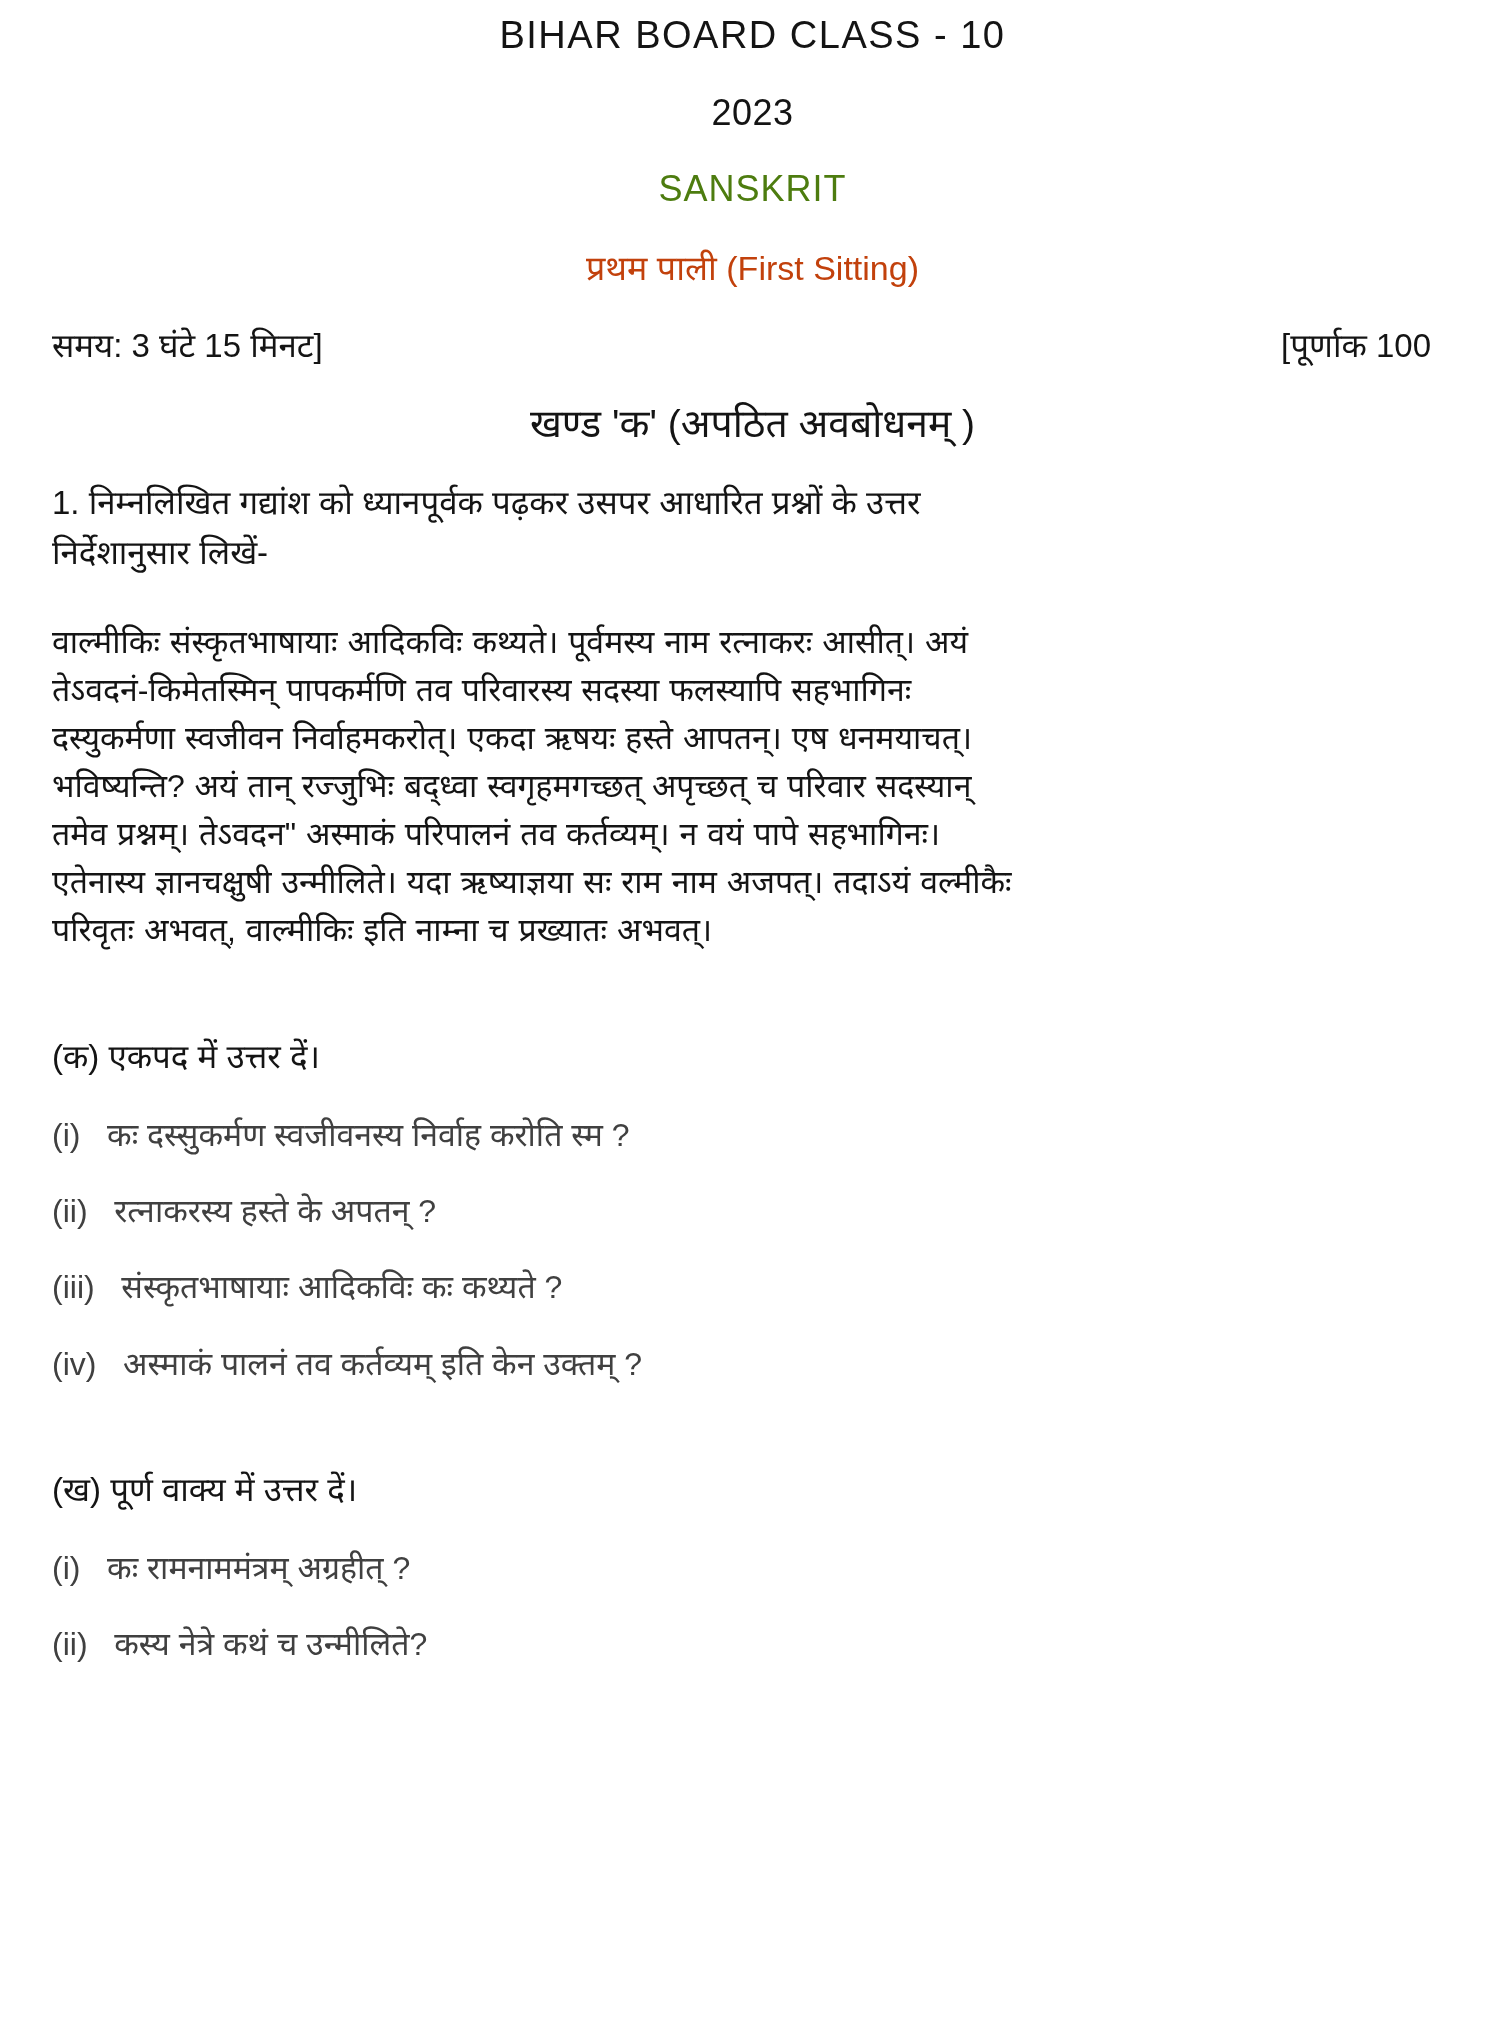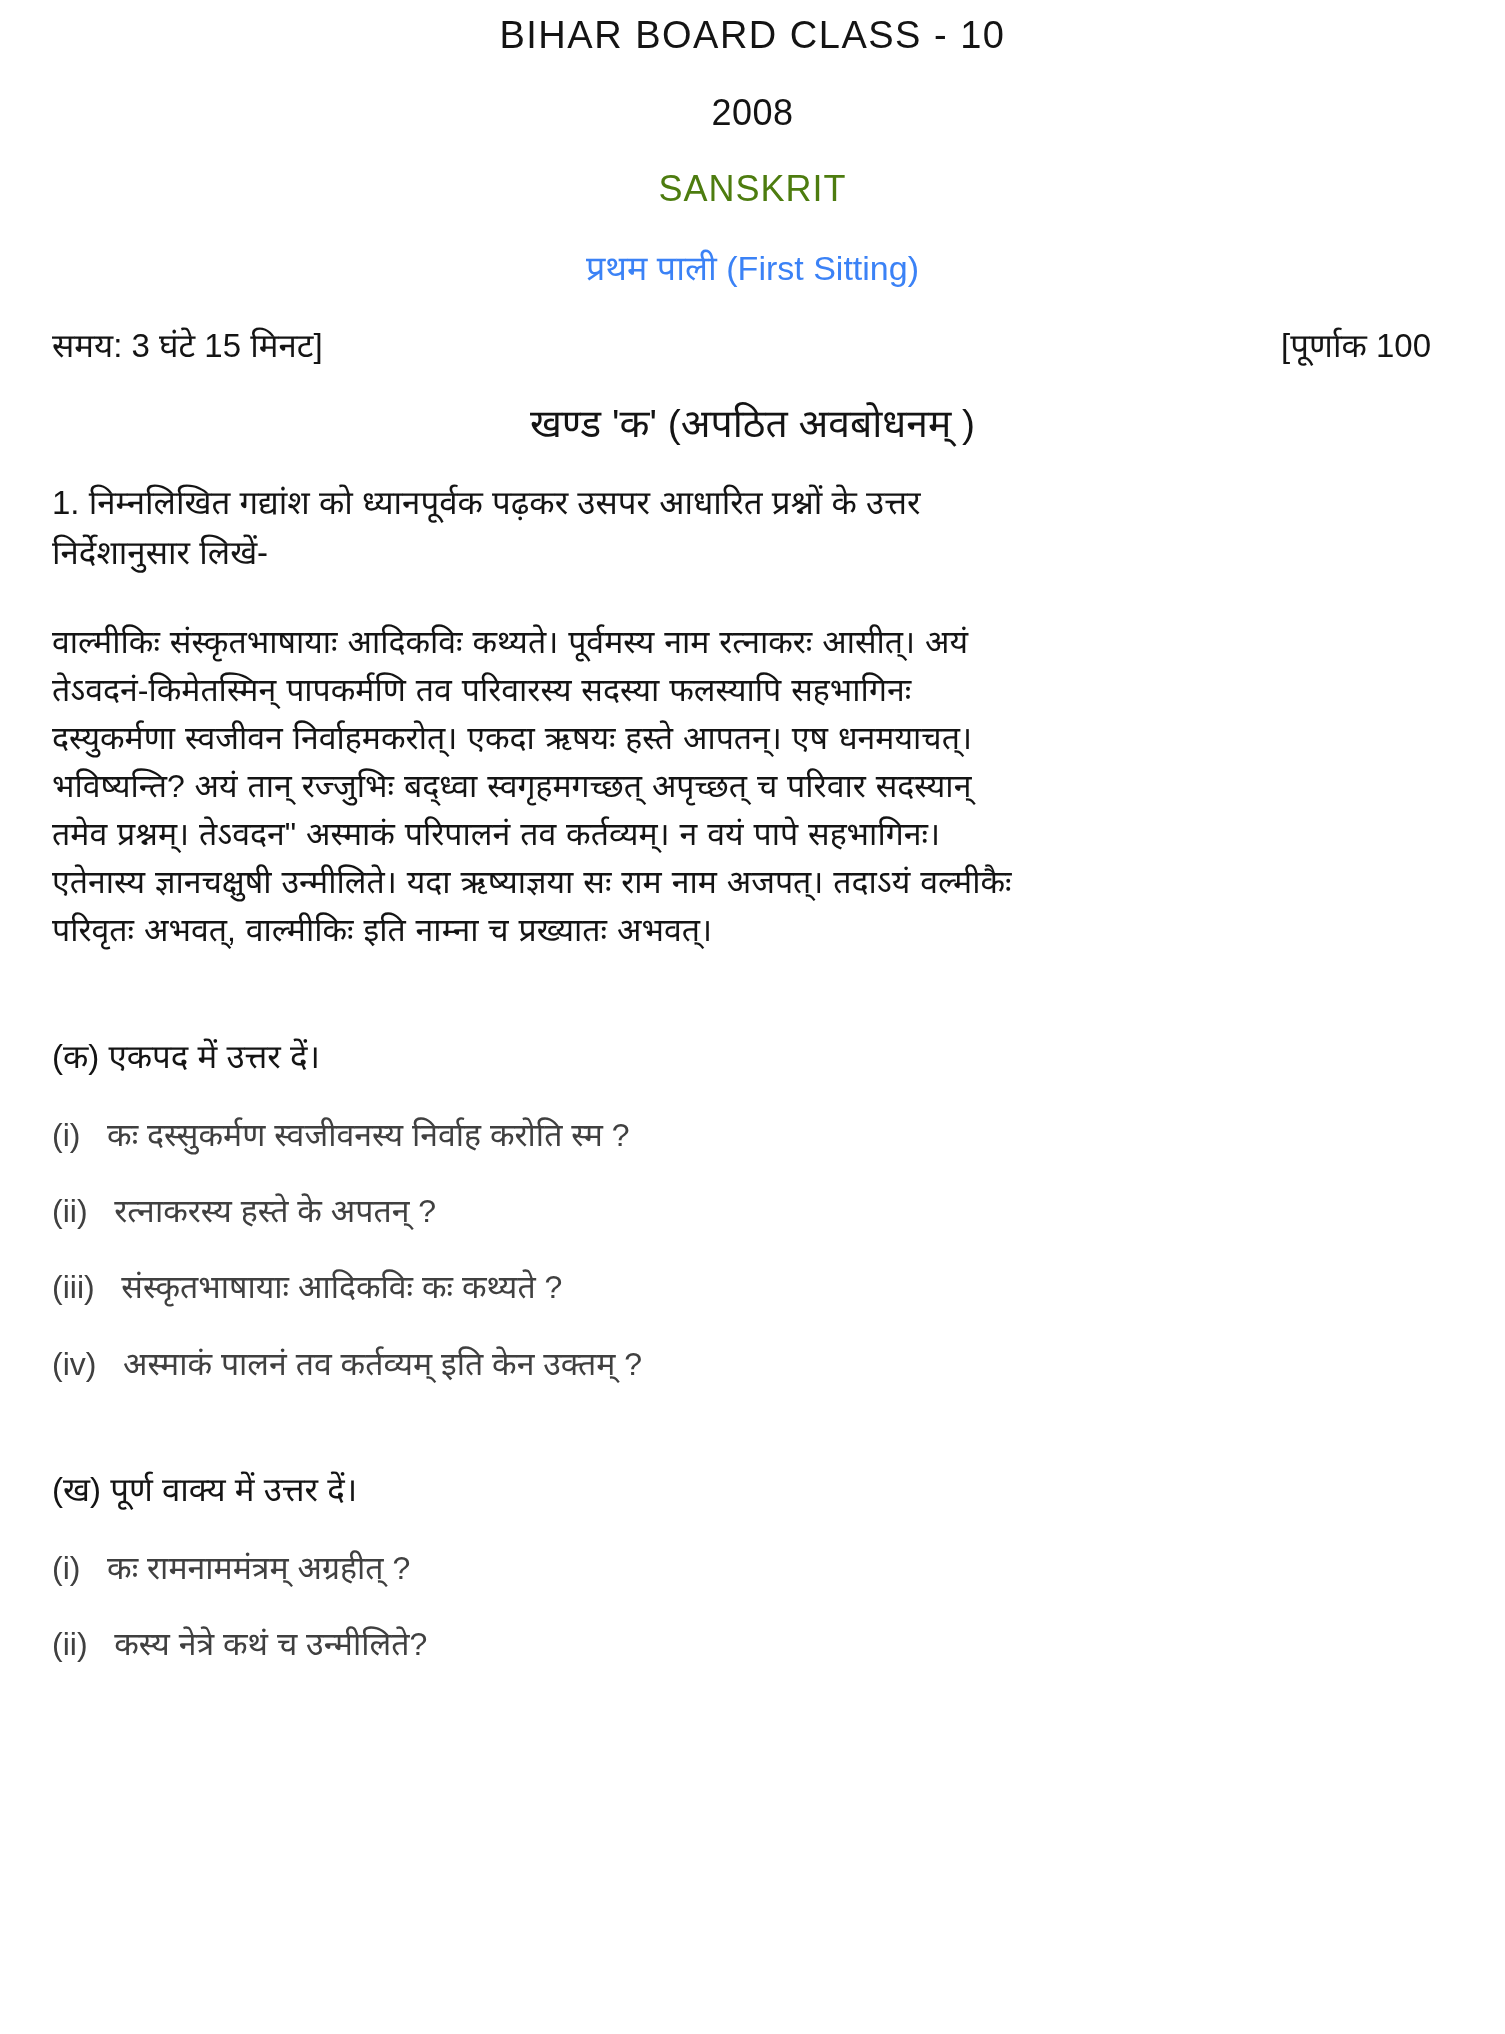--- a/index.html
+++ b/index.html
@@ -45,21 +45,21 @@
     text-align: center;
     font-size: 36px;
     color: #4d7c0f;
     margin: 34px 0 0 0;
     font-weight: 400;
     letter-spacing: 1px;
   }
   .doc-sitting {
     text-align: center;
     font-size: 34px;
-    color: #3b82f6;
+    color: #c2410c;
     margin: 34px 0 0 0;
     font-weight: 400;
   }
 
   
   .meta-row {
     display: flex;
     justify-content: space-between;
     align-items: flex-start;
     margin: 32px 0 0 0;
@@ -119,21 +119,21 @@
   }
   .q-label { display: inline; }
   .q-text  { display: inline; }
 </style>
 </head>
 <body>
 
 <div class="page">
 
   <div class="doc-title">BIHAR BOARD CLASS - 10</div>
-  <div class="doc-year">2008</div>
+  <div class="doc-year">2023</div>
   <div class="doc-subject">SANSKRIT</div>
   <div class="doc-sitting">प्रथम पाली (First Sitting)</div>
 
   <div class="meta-row">
     <div class="meta-left">समय: 3 घंटे 15 मिनट]</div>
     <div class="meta-right">[पूर्णाक 100</div>
   </div>
 
   <div class="section-heading">खण्ड 'क' (अपठित अवबोधनम् )</div>
 

